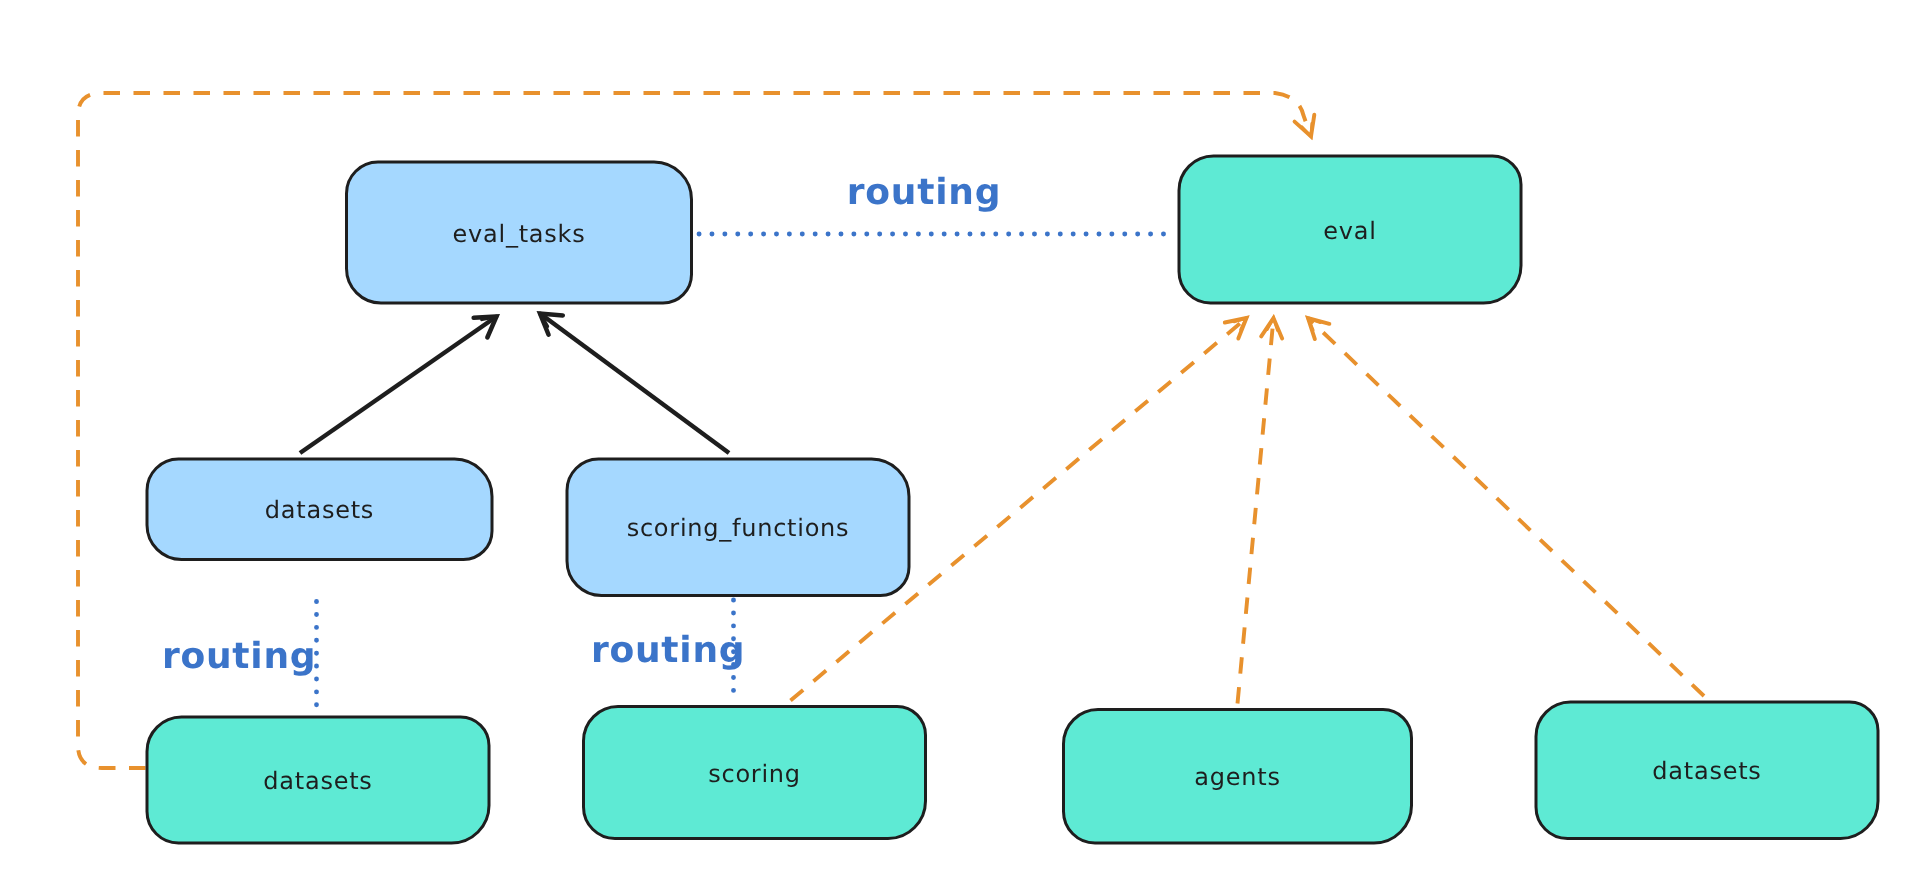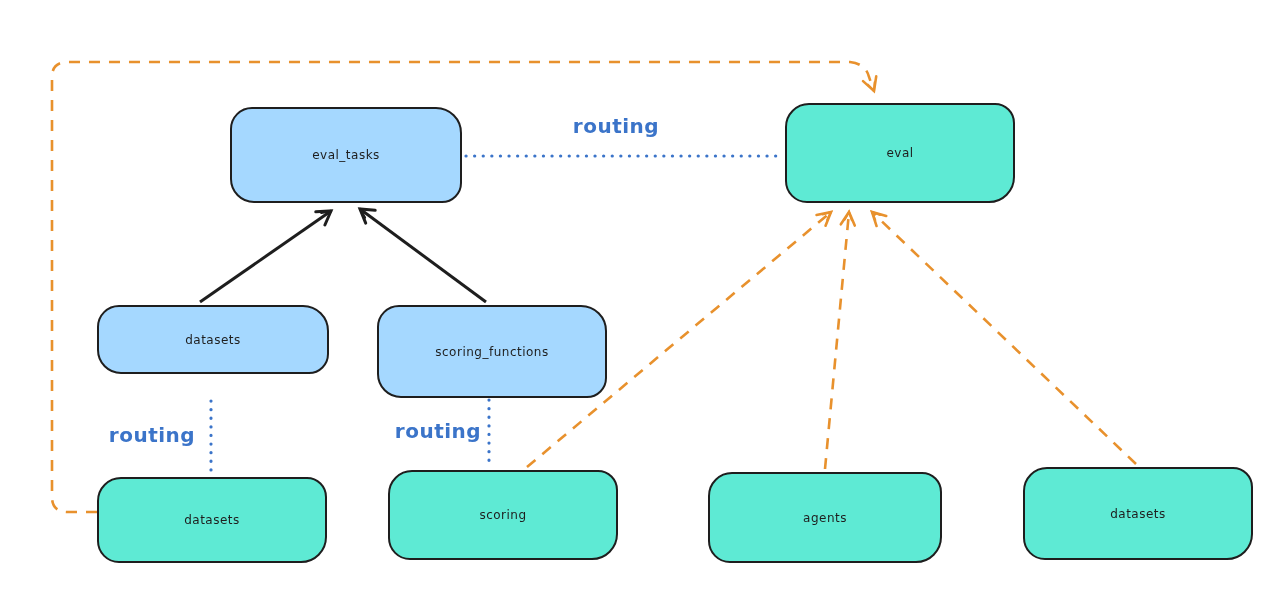--- a/index.html
+++ b/index.html
@@ -18,39 +18,39 @@
     pointer-events: none;
   }
   .node {
     position: absolute;
     box-sizing: border-box;
     border: 2.5px solid #1e1e1e;
     display: flex;
     align-items: center;
     justify-content: center;
     color: #1e1e1e;
-    font-size: 12px;
+    font-size: 16px;
     letter-spacing: 0.5px;
   }
   .node.blue  { background: #a5d8ff; border-radius: 22px 26px 20px 24px; }
   .node.green { background: #5eead4; border-radius: 24px 20px 26px 22px; }
 
   .node-eval-tasks        { left: 230px;  top: 107px; width: 232px; height: 96px; }
   .node-eval              { left: 785px;  top: 103px; width: 230px; height: 100px; }
   .node-datasets          { left: 97px;   top: 305px; width: 232px; height: 69px; }
   .node-scoring-functions { left: 377px;  top: 305px; width: 230px; height: 93px; }
   .node-datasetio         { left: 97px;   top: 477px; width: 230px; height: 86px; }
   .node-scoring           { left: 388px;  top: 470px; width: 230px; height: 90px; justify-content: center; }
   .node-agents            { left: 708px;  top: 472px; width: 234px; height: 91px; }
   .node-inference         { left: 1023px; top: 467px; width: 230px; height: 93px; }
 
   .edge-label {
     position: absolute;
     color: #3b74c9;
-    font-size: 20px;
+    font-size: 24px;
     font-weight: 600;
     letter-spacing: 0.5px;
     text-align: center;
   }
   .label-routing-top      { left: 556px; top: 114px; width: 120px; }
   .label-routing-datasets { left: 108px; top: 423px; width: 88px;  }
   .label-routing-scoring  { left: 394px; top: 419px; width: 88px;  }
 </style>
 </head>
 <body>

